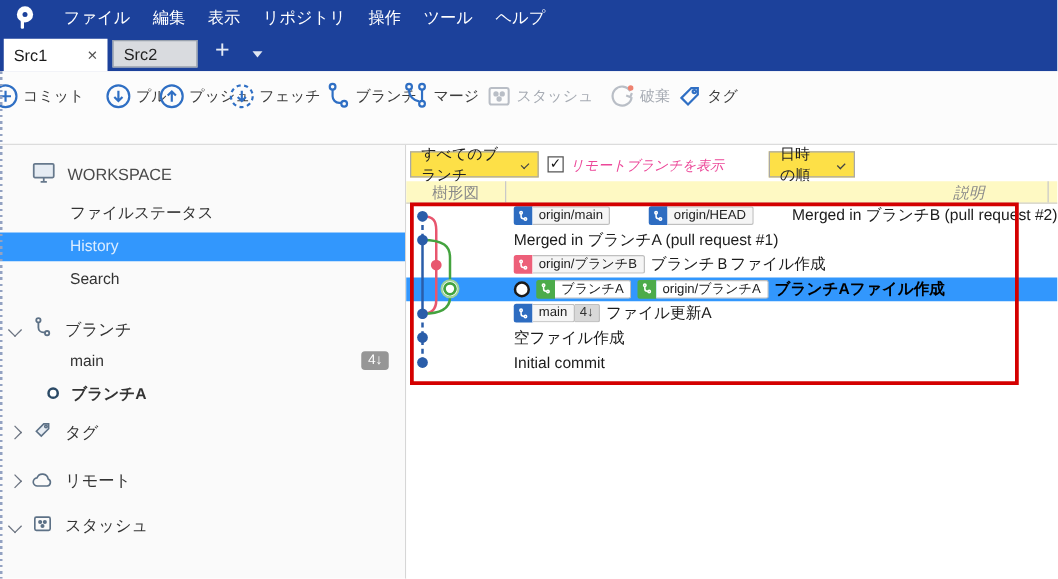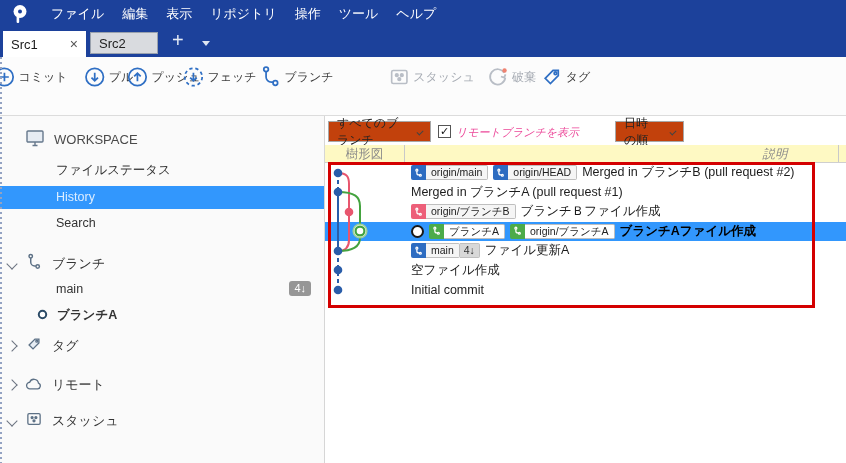--- a/index.html
+++ b/index.html
@@ -38,21 +38,21 @@
   .main{flex:1;position:relative;background:#fff;}
   
   .sb-abs{position:absolute;display:flex;align-items:center;font-size:12.5px;color:#333;}
   .sb-select{position:absolute;left:0;right:0;background:#3297fd;}
   .chev{width:7px;height:7px;border-right:1.6px solid #6b7380;border-bottom:1.6px solid #6b7380;display:inline-block;}
   .chev.down{transform:rotate(45deg);}
   .chev.right{transform:rotate(-45deg);}
   .badge-pill{position:absolute;background:#969696;color:#fff;font-size:11px;border-radius:3px;
     padding:1px 5px;line-height:13px;}
   
-  .dropbtn{position:absolute;height:21px;background:#c2410c;border:1px solid #a8a8a8;box-sizing:border-box;
+  .dropbtn{position:absolute;height:21px;background:#fde047;border:1px solid #a8a8a8;box-sizing:border-box;
     display:flex;align-items:center;font-size:12px;color:#222;padding:0 8px;gap:19px;}
   .dropbtn .chev{width:5px;height:5px;border-color:#444;}
   .checkbox{position:absolute;width:13px;height:13px;border:1px solid #555;background:#fff;box-sizing:border-box;
     font-size:11px;font-weight:bold;color:#111;line-height:11px;text-align:center;}
   .cb-label{position:absolute;font-size:11px;color:#ec4899;font-style:italic;}
   
   .thead{position:absolute;left:0;right:0;top:29px;height:18px;background:#fef9c3;
     border-bottom:1px solid #cfcfcf;box-sizing:border-box;}
   .th{position:absolute;font-size:12.5px;color:#8a8a8a;top:1px;}
   .th-div{position:absolute;top:0;width:1px;height:17px;background:#c9c9c9;}
@@ -149,20 +149,31 @@
     <div class="tbtn" style="left:296px">
       <span>
           <svg width="24" height="24" viewBox="0 0 22 22" fill="none" stroke="#2f6fc4" stroke-width="1.6">
             <circle cx="7" cy="4" r="2.1"></circle>
             <circle cx="15.5" cy="16.5" r="2.1"></circle>
             <path d="M7 6.2V11a4.8 4.8 0 0 0 4.8 4.8h1.5"></path>
           </svg>
         </span>
       <span class="tlbl">ブランチ</span>
     </div>
+    <div class="tbtn" style="left:352px">
+      <span>
+          <svg width="24" height="24" viewBox="0 0 22 22" fill="none" stroke="#2f6fc4" stroke-width="1.6">
+            <circle cx="6" cy="4" r="2.1"></circle>
+            <circle cx="15.5" cy="4" r="2.1"></circle>
+            <circle cx="15.5" cy="16.5" r="2.1"></circle>
+            <path d="M6 6.2c0 5 3.5 8 7.3 8.6M15.5 6.2v8"></path>
+          </svg>
+        </span>
+      <span class="tlbl">マージ</span>
+    </div>
     <div class="tbtn disabled" style="left:431px">
       <span>
           <svg width="24" height="24" viewBox="0 0 22 22" fill="none" stroke="#b9bec6" stroke-width="1.5">
             <rect x="4" y="5" width="14" height="12" rx="1.5"></rect>
             <circle cx="8.7" cy="9.3" r="1.2" fill="#b9bec6"></circle>
             <circle cx="13.3" cy="9.3" r="1.2" fill="#b9bec6"></circle>
             <circle cx="11" cy="13" r="1.2" fill="#b9bec6"></circle>
           </svg>
         </span>
       <span class="tlbl">スタッシュ</span>
@@ -269,21 +280,21 @@
         <span class="chev down"></span>
       </div>
 
       <div class="thead">
         <span class="th" style="left:0;width:79px;text-align:center;">樹形図</span>
         <span class="th" style="left:420px;width:60px;text-align:center;font-style:italic;">説明</span>
         <span class="th-div" style="left:79px;"></span>
         <span class="th-div" style="left:513px;"></span>
       </div>
 
-      <div class="row" style="top:47px;">
+      <div class="row" style="top:47px;justify-content:space-between;">
         <span class="badge">
             <span class="bicon blue">
               <svg width="9" height="10" viewBox="0 0 22 22" fill="none" stroke="#fff" stroke-width="3">
                 <circle cx="7" cy="4" r="2.4"></circle>
                 <circle cx="15.5" cy="16.5" r="2.4"></circle>
                 <path d="M7 6.5V11a4.8 4.8 0 0 0 4.8 4.8h1.2"></path>
               </svg>
             </span>
             <span class="blabel">origin/main</span>
           </span>

